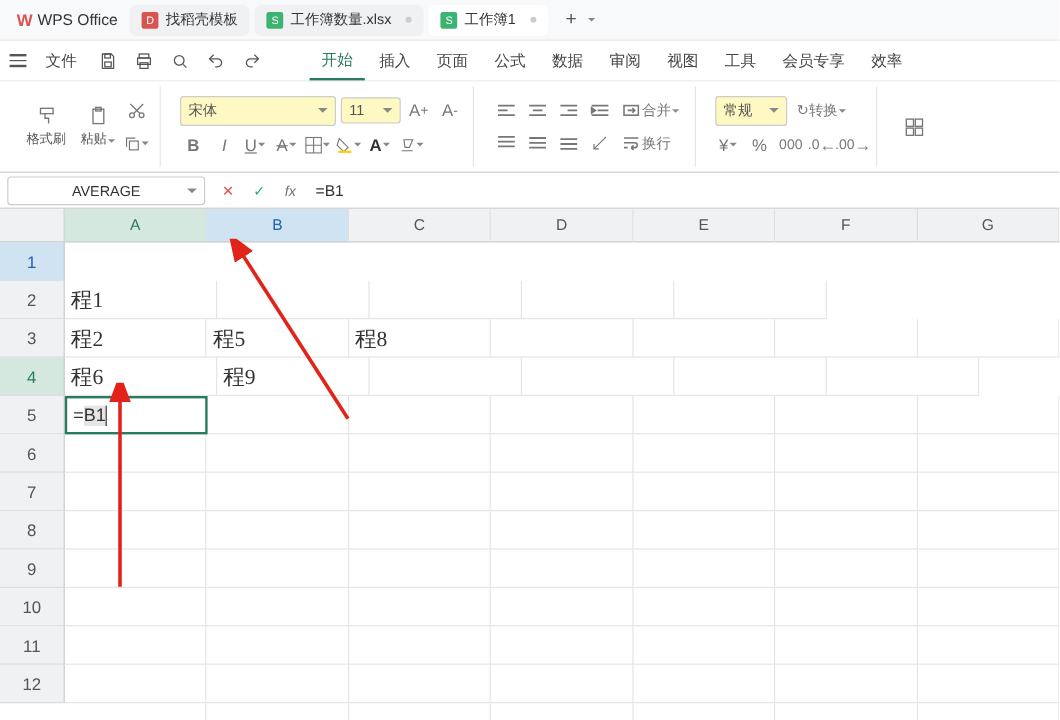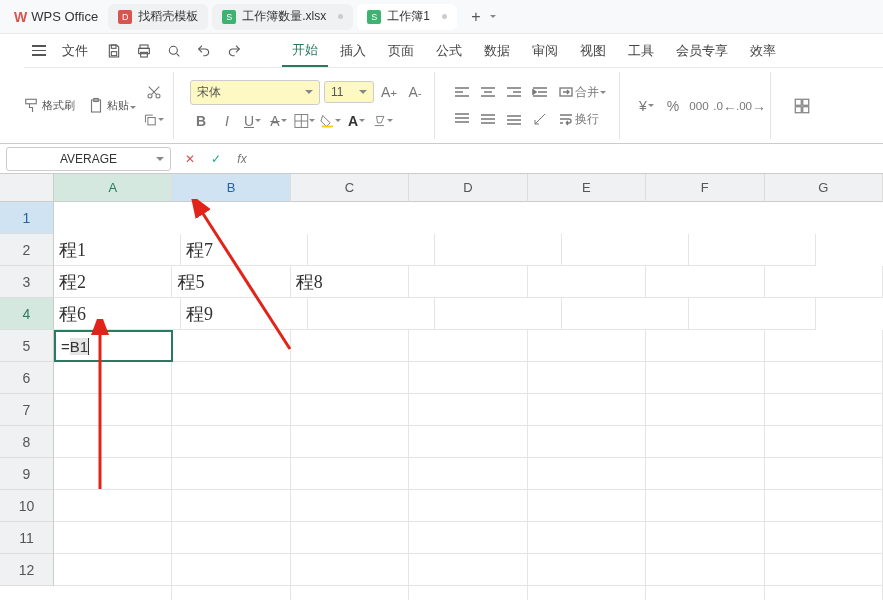--- a/index.html
+++ b/index.html
@@ -9,32 +9,32 @@
     .titlebar { height: 34px; display: flex; align-items: center; background: #f8f9fa; border-bottom: 1px solid #e8e8e8; padding: 0 6px; }
     .app-brand { display: flex; align-items: center; gap: 4px; padding: 0 8px; font-size: 13px; color: #333; }
     .brand-w { color: #d9534f; font-weight: bold; font-size: 14px; }
     .tab { display: flex; align-items: center; gap: 6px; padding: 4px 10px; margin: 0 2px; background: #f0f1f2; border-radius: 6px; font-size: 12px; height: 26px; }
     .tab.active { background: #fff; }
     .tab-ico { width: 14px; height: 14px; border-radius: 2px; display: flex; align-items: center; justify-content: center; font-size: 9px; color: #fff; }
     .tab-dot { width: 5px; height: 5px; border-radius: 50%; background: #ccc; margin-left: 6px; }
     .newtab { width: 26px; height: 26px; display: flex; align-items: center; justify-content: center; font-size: 16px; color: #555; margin-left: 4px; }
 
     
-    .menubar { height: 34px; display: flex; align-items: center; padding: 0 8px; border-bottom: 1px solid #e8e8e8; gap: 2px; margin-left: 24px; }
+    .menubar { height: 34px; display: flex; align-items: center; padding: 0 8px; border-bottom: 1px solid #e8e8e8; gap: 2px; }
     .menu-btn { width: 28px; height: 28px; display: flex; align-items: center; justify-content: center; color: #555; }
     .menu-item { padding: 6px 10px; font-size: 13px; color: #444; }
     .menu-item.active { color: #2a7a5f; border-bottom: 2px solid #2a7a5f; font-weight: 500; }
     .burger { display:flex; flex-direction:column; gap:3px; margin-right: 4px;}
     .burger span { width:14px; height:1.5px; background:#555; display:block; }
 
     
     .ribbon { height: 76px; display: flex; align-items: stretch; border-bottom: 1px solid #ccc; padding: 4px 8px; gap: 8px; background: #fff; }
     .rgroup { display: flex; align-items: center; padding: 0 8px; border-right: 1px solid #e5e5e5; }
     .rgroup:last-child { border-right: none; }
-    .rbtn { display: flex; flex-direction: row; align-items: center; justify-content: center; padding: 3px 6px; min-width: 30px; color: #555; font-size: 11px; gap: 2px; }
+    .rbtn { display: flex; flex-direction: column; align-items: center; justify-content: center; padding: 3px 6px; min-width: 30px; color: #555; font-size: 11px; gap: 2px; }
     .rbtn svg, .rbtn .ico { width: 18px; height: 18px; }
     .rcol { display: flex; flex-direction: column; gap: 3px; justify-content: center; }
     .rrow { display: flex; align-items: center; gap: 4px; }
     .select { border: 1px solid #ccc; border-radius: 3px; padding: 3px 20px 3px 6px; font-size: 12px; position: relative; background: #fef9c3; color:#555; display:inline-flex; align-items:center; }
     .select::after { content: ""; position: absolute; right: 6px; top: 50%; width: 0; height: 0; border-left: 4px solid transparent; border-right: 4px solid transparent; border-top: 4px solid #888; transform: translateY(-50%); }
     .smallbtn { width: 22px; height: 22px; display: flex; align-items: center; justify-content: center; color: #777; font-size: 14px; border-radius: 3px; }
     .dd { width: 8px; display:inline-flex; justify-content:center;}
     .dd::after { content:""; border-left:3px solid transparent; border-right:3px solid transparent; border-top:3px solid #888; }
 
     
@@ -287,20 +287,26 @@
             </svg>
           <span style="margin-left:2px">换行</span>
         </div>
       </div>
     </div>
   </div>
 
   <div class="rgroup">
     <div class="rcol" style="gap:5px">
       <div class="rrow">
+        <div class="select" style="width:60px">
+            <span>常规</span>
+          </div>
+        <div class="smallbtn" style="width:auto;font-size:12px;padding:0 4px">↻ <span>转换</span><span class="dd"></span></div>
+      </div>
+      <div class="rrow">
         <div class="smallbtn">¥<span class="dd"></span></div>
         <div class="smallbtn">%</div>
         <div class="smallbtn">
             <sup>000</sup>
           </div>
         <div class="smallbtn"><sub>.0</sub>←</div>
         <div class="smallbtn"><sub>.00</sub>→</div>
       </div>
     </div>
   </div>
@@ -319,20 +325,21 @@
 
 <div class="fbar">
   <div class="namebox">
       <span>AVERAGE</span>
     </div>
   <div class="fctrl x">✕</div>
   <div class="fctrl chk">✓</div>
   <div class="fctrl" style="font-style:italic">
       <span>fx</span>
     </div>
+  <div class="finput">=B1</div>
 </div>
 
 <div class="grid" style="height:426px">
   <div class="corner"></div>
   <div class="colhdrs">
     <div class="ch sel">A</div>
     <div class="ch refsel">B</div>
     <div class="ch">C</div>
     <div class="ch">D</div>
     <div class="ch">E</div>
@@ -349,21 +356,20 @@
     <div class="rh">7</div>
     <div class="rh">8</div>
     <div class="rh">9</div>
     <div class="rh">10</div>
     <div class="rh">11</div>
     <div class="rh">12</div>
   </div>
   <div class="cells">
     <div class="row">
       <div class="cell">程1</div>
-      <div class="cell">程7</div>
       <div class="cell"></div>
       <div class="cell"></div>
       <div class="cell"></div>
       <div class="cell"></div>
     </div>
     <div class="row">
       <div class="cell">程2</div>
       <div class="cell">程5</div>
       <div class="cell">程8</div>
       <div class="cell"></div>

